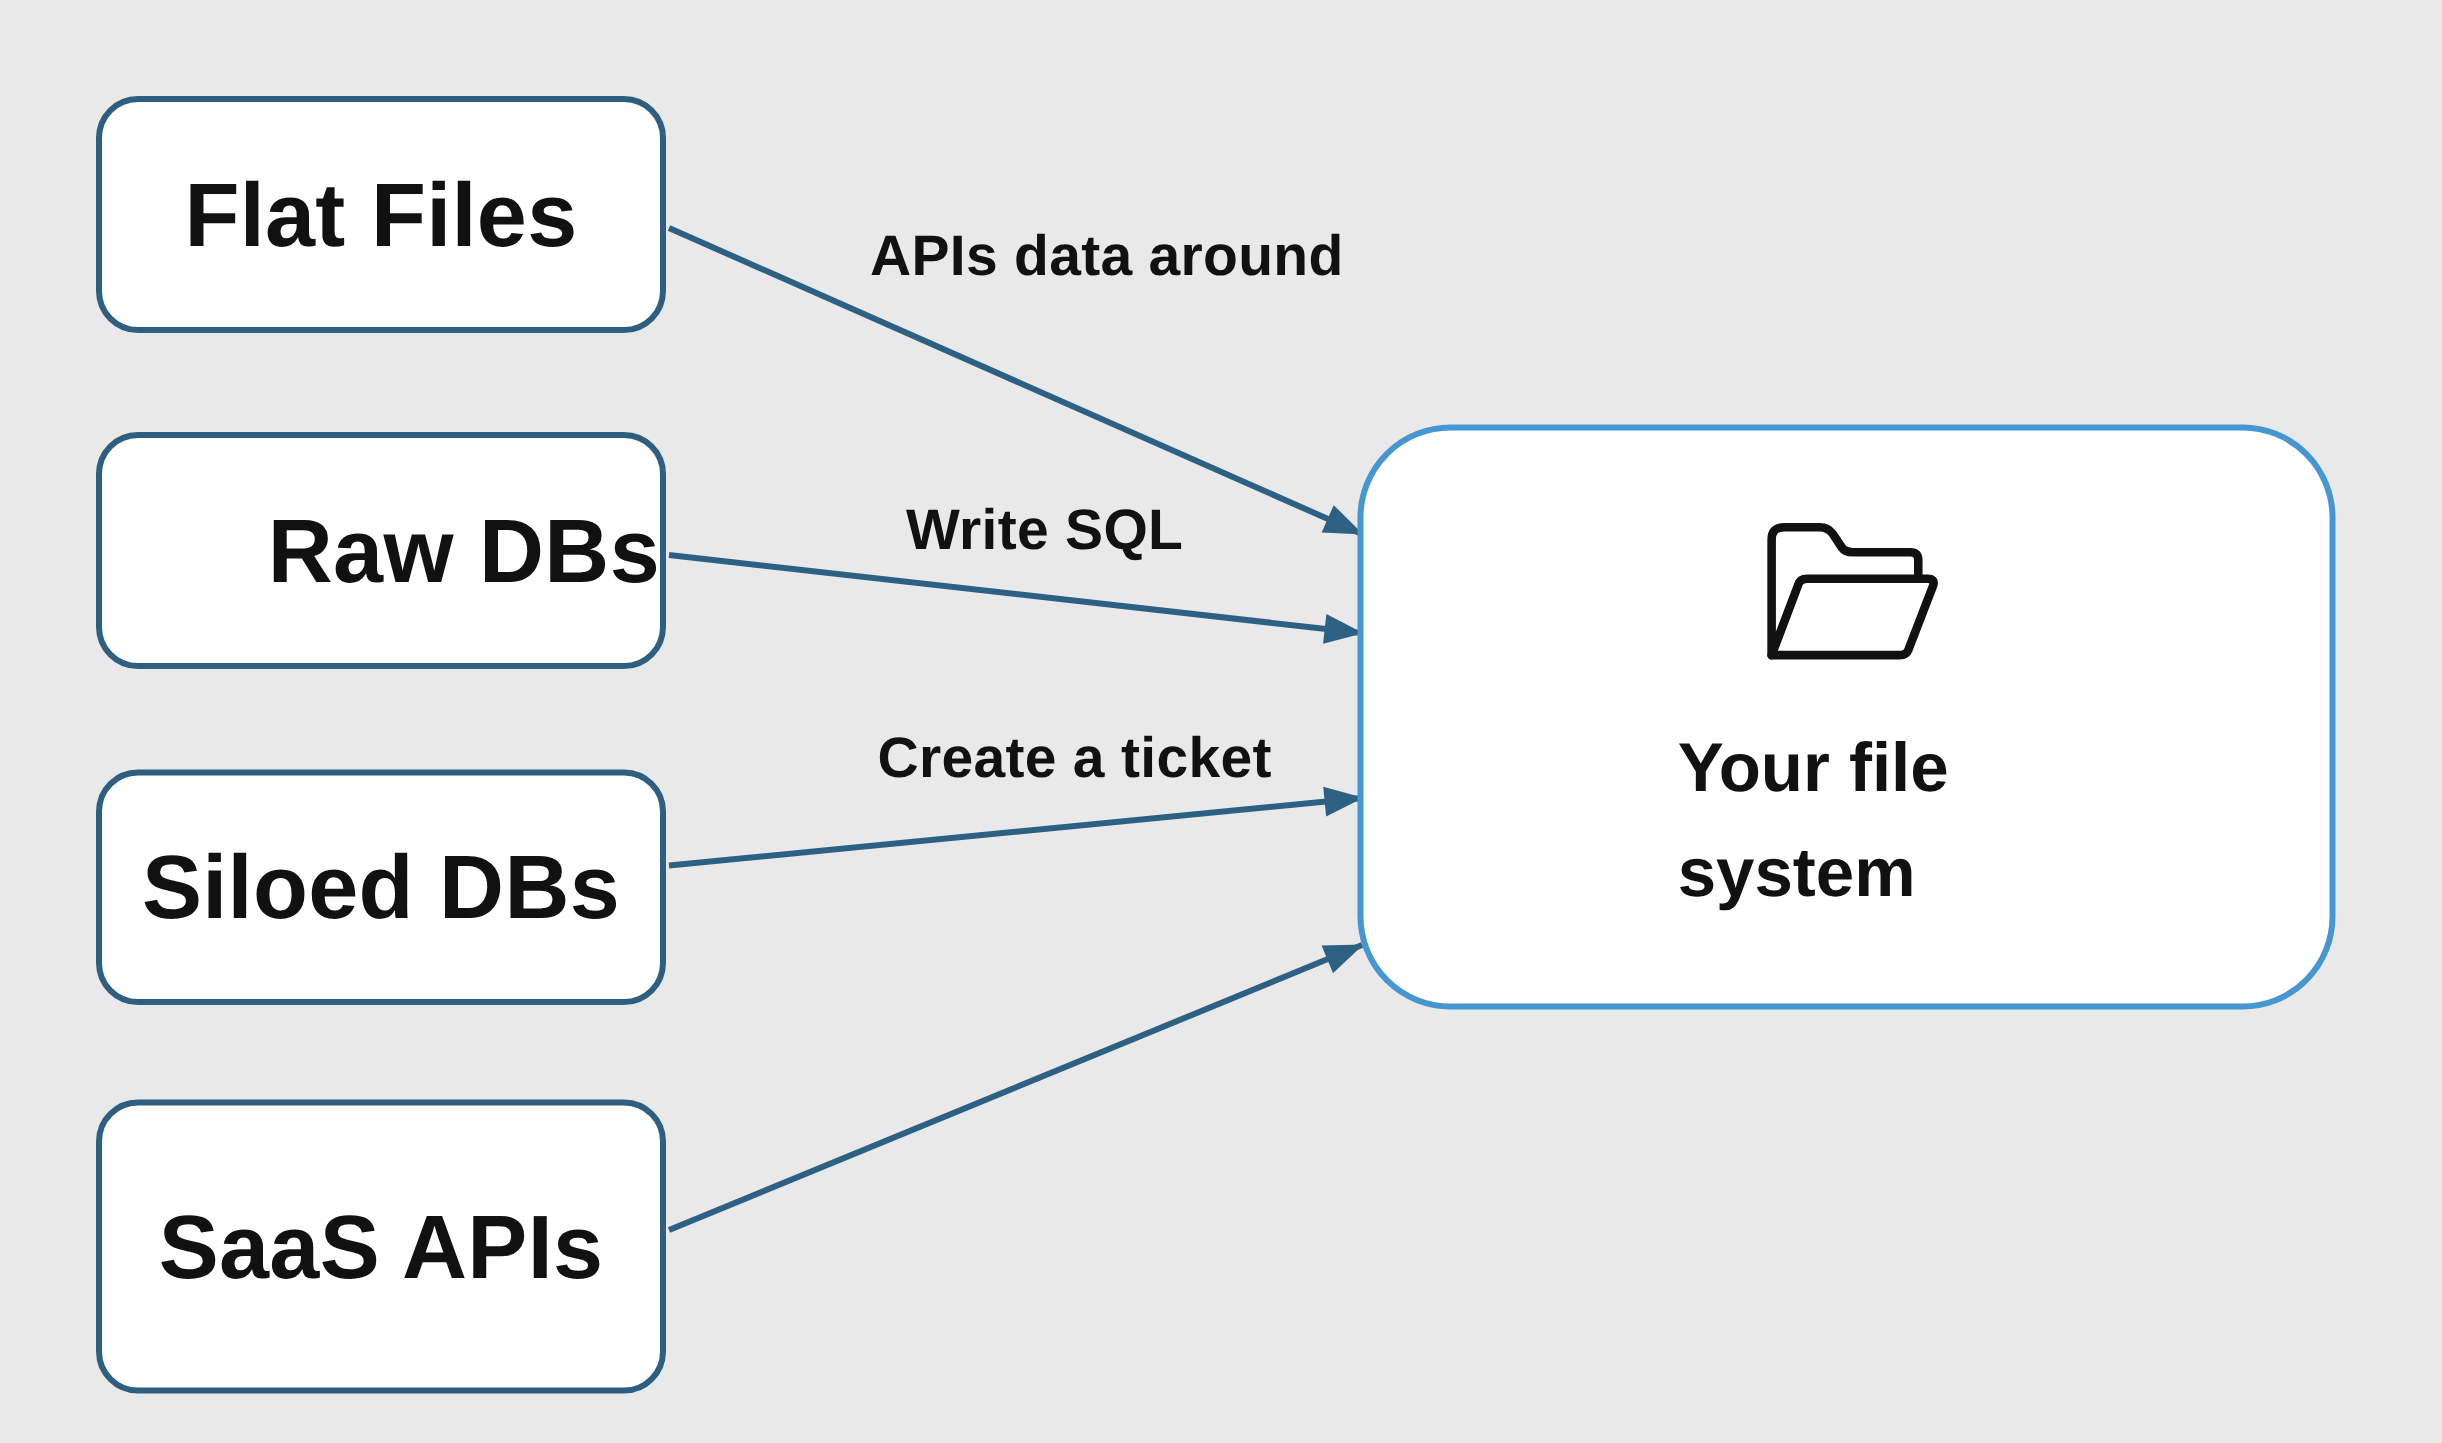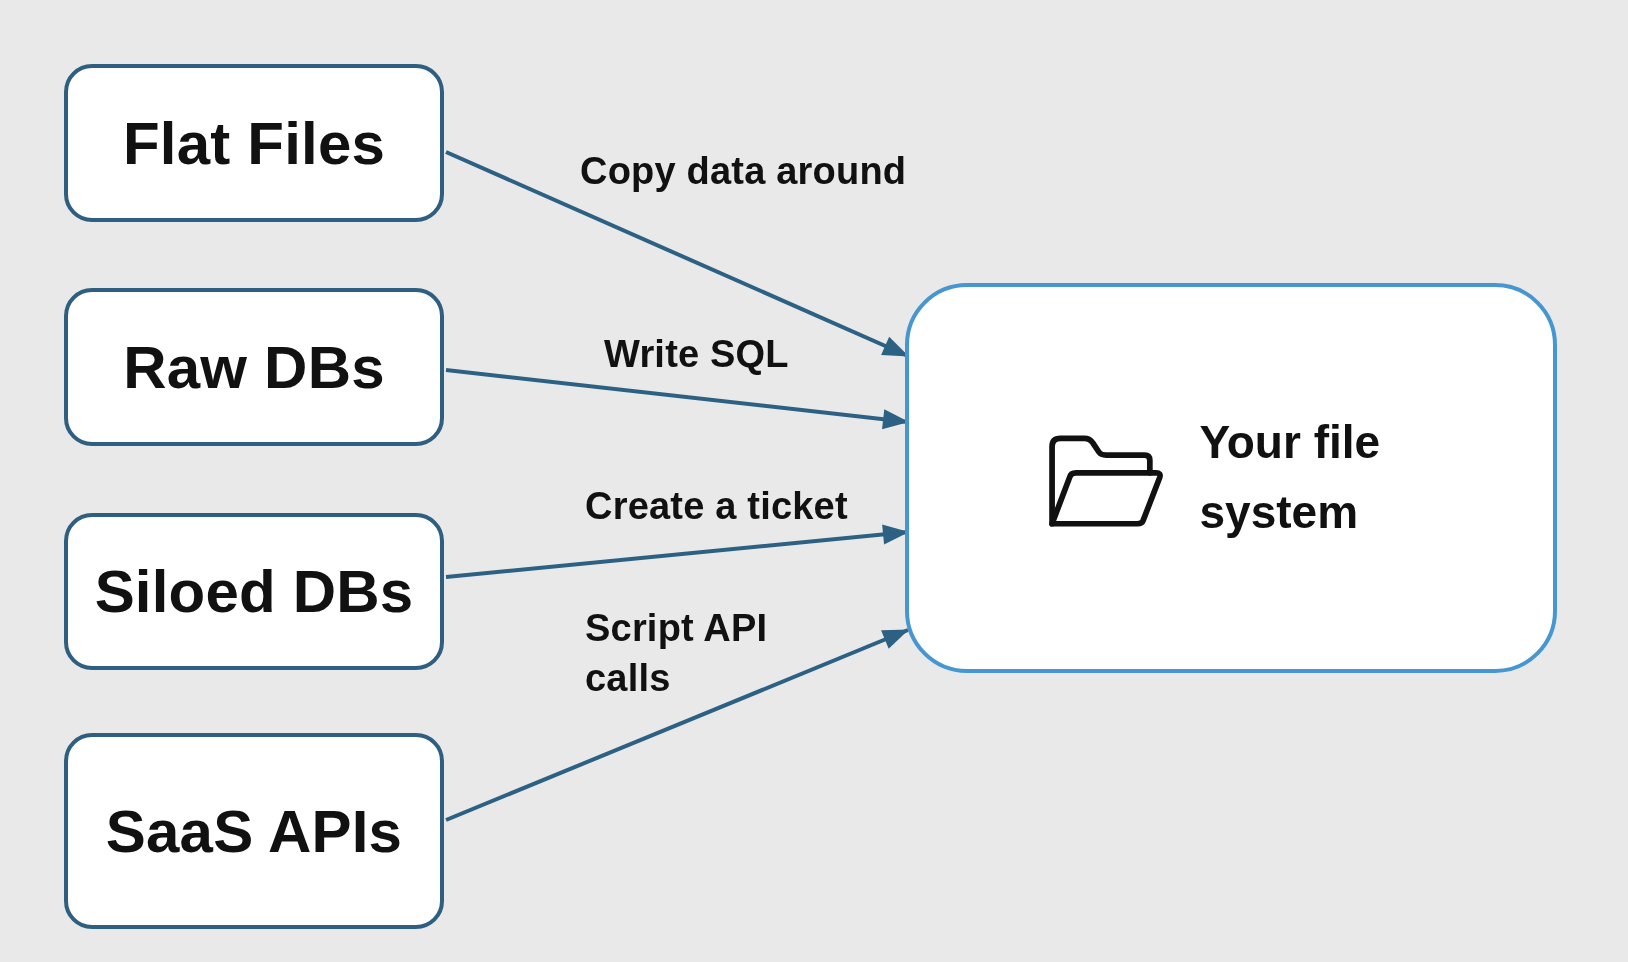--- a/index.html
+++ b/index.html
@@ -46,35 +46,36 @@
     display: flex;
     align-items: center;
     justify-content: center;
   }
   .source-box .box-label {
     font-size: 60px;
     font-weight: 700;
     letter-spacing: 0.2px;
   }
   #box-flat-files { top: 64px; }
-  #box-raw-dbs    { top: 288px; }
+  #box-raw-dbs    { top: 288px; justify-content: flex-end; }
   #box-siloed-dbs { top: 513px; height: 157px; }
   #box-saas-apis  { top: 733px; height: 196px; }
 
   .target-box {
     position: absolute;
     left: 905px; top: 283px;
     width: 652px; height: 390px;
     background: var(--box-fill);
     border: 4px solid var(--target-border);
     border-radius: 62px;
     display: flex;
     align-items: center;
     justify-content: center;
     gap: 34px;
+    flex-direction: column;
   }
   .folder-icon-svg {
     width: 128px; height: 104px;
     flex: 0 0 auto;
   }
   .folder-icon-svg path {
     stroke: var(--text);
     stroke-width: 5.5;
     fill: none;
     stroke-linejoin: round;
@@ -129,18 +130,17 @@
   </div>
 
   <div class="target-box">
     <svg class="folder-icon-svg" viewBox="0 0 120 100" xmlns="http://www.w3.org/2000/svg">
       <path d="M12,94 L12,20 Q12,12 20,12 L43,12 Q48,12 51,16 L57,25 Q59,28 64,28 L101,28 Q106,28 106,33 L106,45"></path>
       <path d="M12,94 L29,49 Q30,45 35,45 L112,45 Q117,45 115.5,49.5 L99.5,91 Q98.5,94 94,94 Z"></path>
     </svg>
     <div class="target-label">Your file system</div>
   </div>
 
-  <div class="edge-label" id="label-copy-data">Copy data around</div>
+  <div class="edge-label" id="label-copy-data">APIs data around</div>
   <div class="edge-label" id="label-write-sql">Write SQL</div>
   <div class="edge-label" id="label-create-ticket">Create a ticket</div>
-  <div class="edge-label" id="label-script-api">Script API calls</div>
 
 </div>
 
 </body></html>

